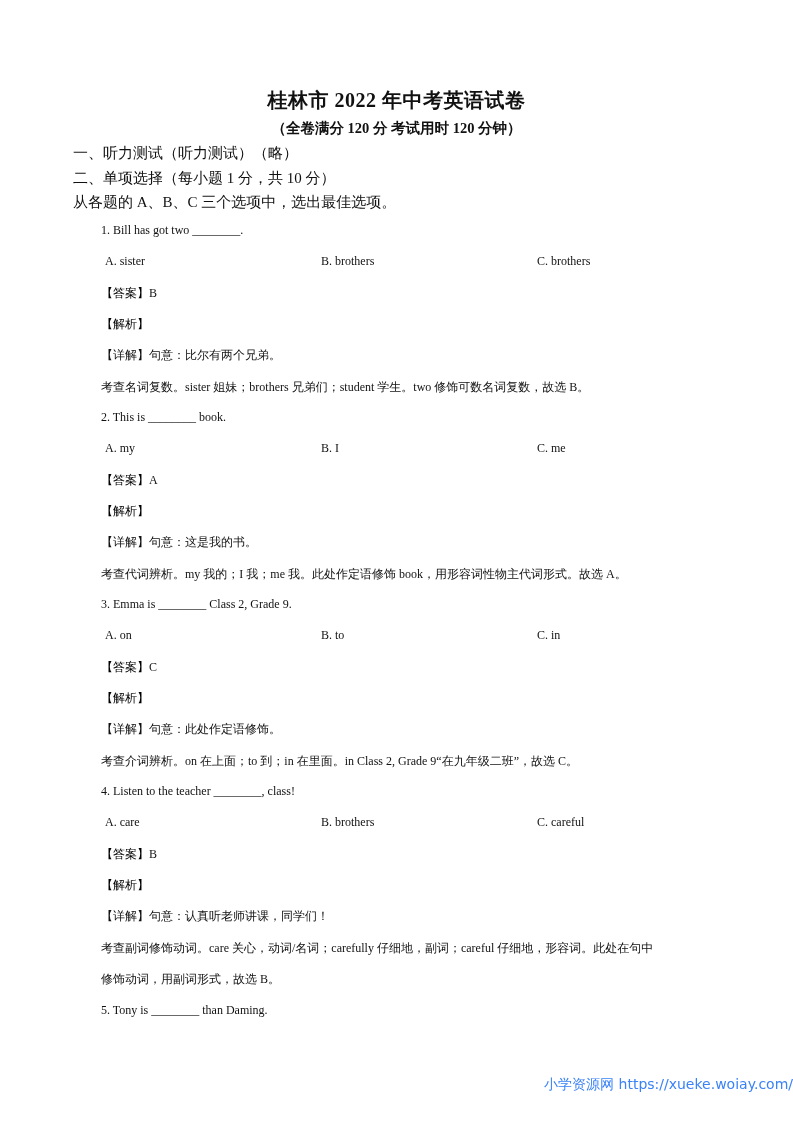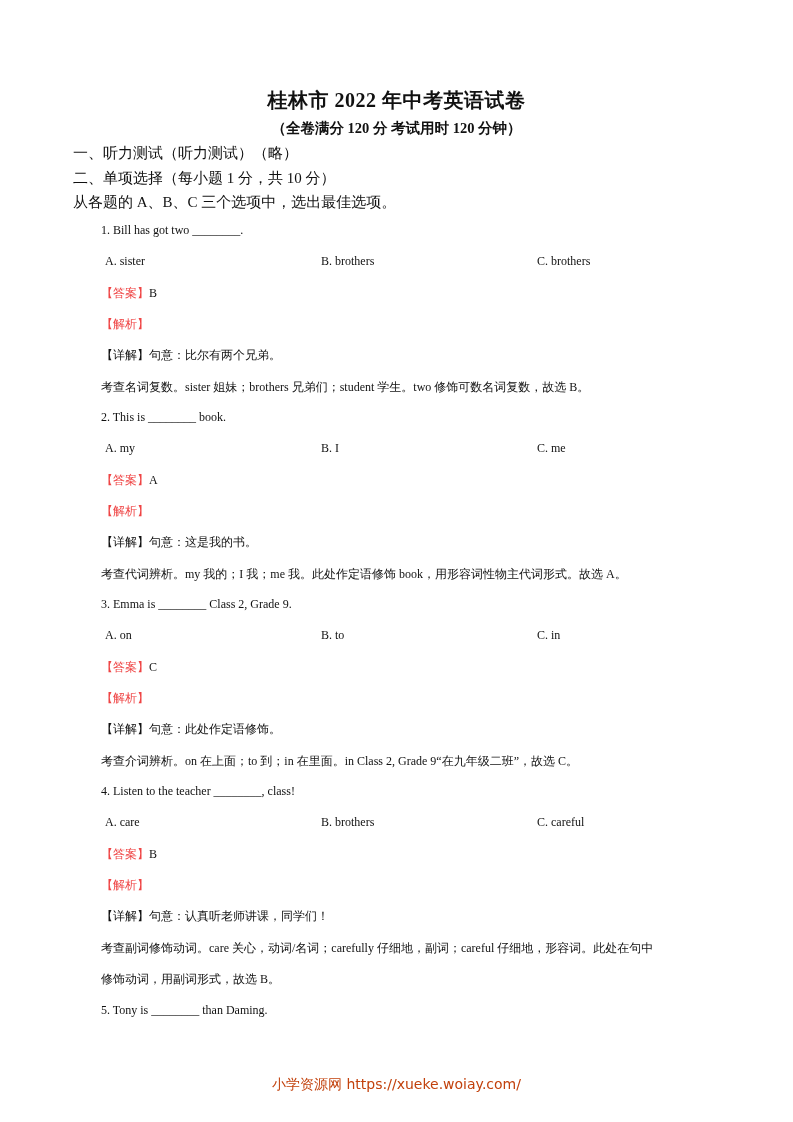--- a/index.html
+++ b/index.html
@@ -6,23 +6,23 @@
   body { width: 793px; height: 1122px; position: relative; overflow: hidden;
          font-family: "Liberation Serif", "DejaVu Serif", serif; color: #111; }
   .page { position: absolute; left: 0; top: 13px; width: 773px; height: 1122px; }
   .title { position: absolute; top: 74px; left: 0; width: 793px; text-align: center;
            font-size: 20px; font-weight: bold; letter-spacing: 0.5px; }
   .subtitle { position: absolute; top: 106px; left: 0; width: 793px; text-align: center;
               font-size: 14.5px; font-weight: bold; }
   .heading { position: absolute; left: 73px; font-size: 15px; font-weight: normal; }
   .line { position: absolute; left: 73px; font-size: 12px; white-space: nowrap; margin-left: 28px; }
   .opt { position: absolute; font-size: 12px; white-space: nowrap; margin-left: 32px; }
-  .blue { color: #ef4444; }
-  .footer { position: absolute; top: 1063px; left: 0; width: 793px; text-align: center;
-            font-family: "DejaVu Sans", sans-serif; font-size: 14px; color: #c2410c; }
+  .blue { color: #000000; }
+  .footer { position: absolute; top: 1063px; left: 0; width: 793px; text-align: right;
+            font-family: "DejaVu Sans", sans-serif; font-size: 14px; color: #3b82f6; }
 </style>
 </head>
 <body>
 
 <div class="page">
   <div class="title">桂林市 2022 年中考英语试卷</div>
   <div class="subtitle">（全卷满分 120 分  考试用时 120 分钟）</div>
 
   <div class="heading" style="top:131px">一、听力测试（听力测试）（略）</div>
   <div class="heading" style="top:156px">二、单项选择（每小题 1 分，共 10 分）</div>

